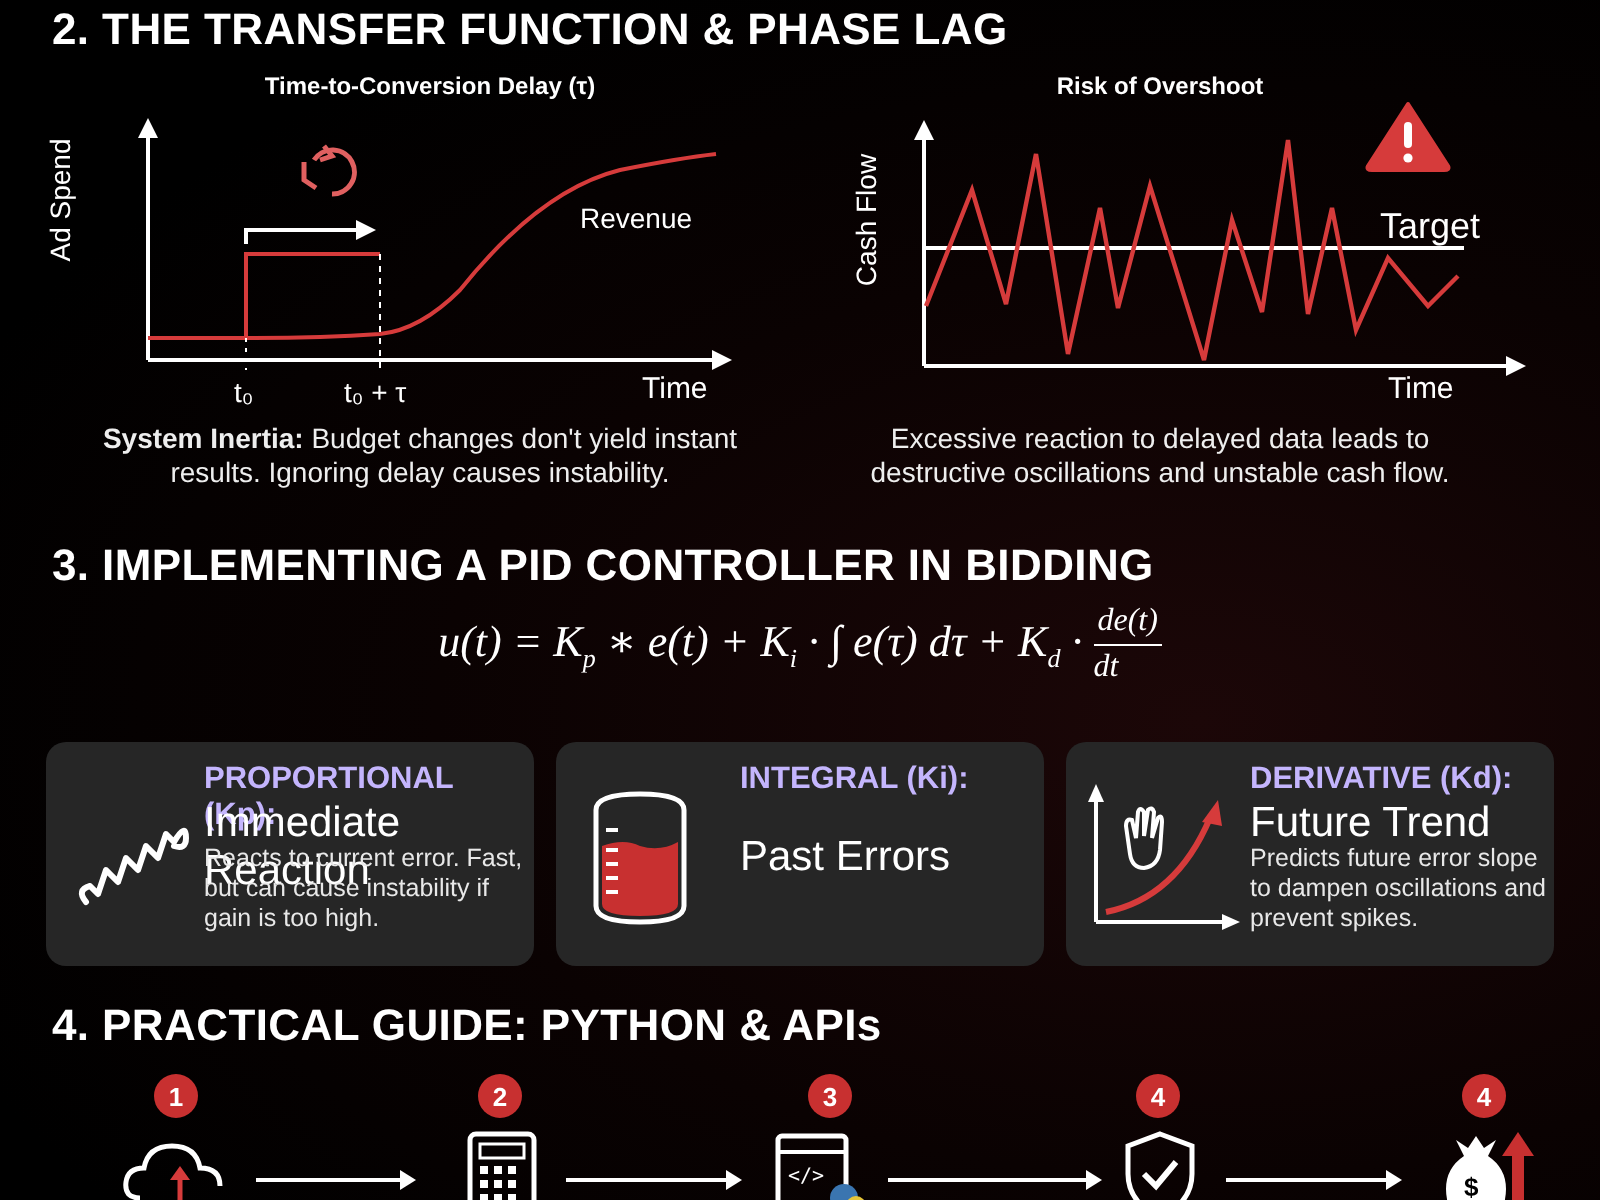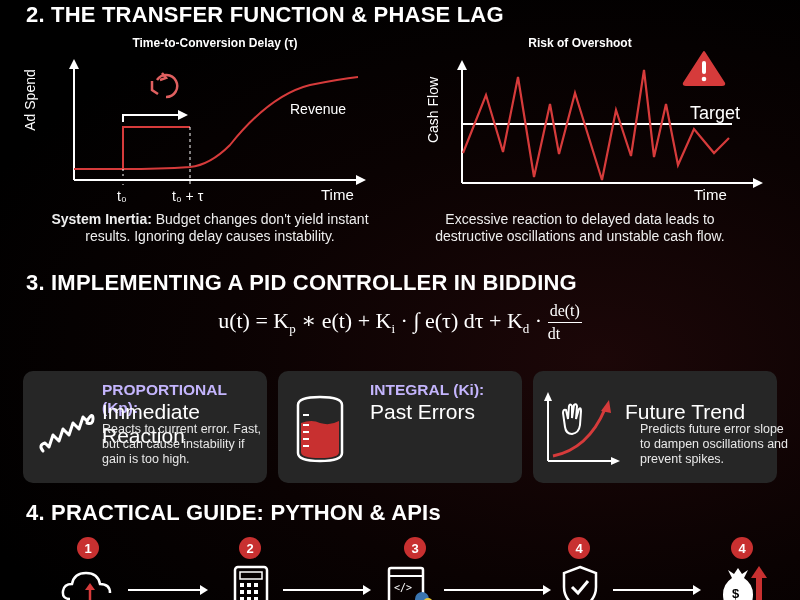--- a/index.html
+++ b/index.html
@@ -9,21 +9,21 @@
   .h{position:absolute;left:26px;color:#ffffff;font-weight:bold;letter-spacing:0.2px;font-size:22px;}
   .ctitle{position:absolute;font-weight:bold;font-size:12px;color:#fff;text-align:center;}
   .cap{position:absolute;font-size:14px;line-height:17px;text-align:center;color:#eee;}
   .cap b{font-weight:bold;}
   svg{position:absolute;}
   .card{position:absolute;top:371px;height:112px;background:#262626;border-radius:10px;}
   .card .t1{position:absolute;font-weight:bold;font-size:15.5px;color:#c4b5fd;}
   .card .t2{position:absolute;font-size:21px;color:#fff;}
   .card .t3{position:absolute;font-size:12.5px;line-height:15px;color:#e8e8e8;}
   .formula{position:absolute;left:0;width:800px;top:300px;text-align:center;
-    font-family:"Liberation Serif","DejaVu Serif",serif;font-size:22px;color:#fff;}
+    font-family:"Liberation Serif","DejaVu Serif",serif;font-style:italic;font-size:22px;color:#fff;}
   .badge{position:absolute;width:22px;height:22px;border-radius:50%;background:#c83030;color:#fff;
     font-weight:bold;font-size:13px;display:flex;align-items:center;justify-content:center;}
   .arrow{position:absolute;height:2px;background:#fff;}
   .arrow::after{content:"";position:absolute;right:-2px;top:-4px;border-left:8px solid #fff;border-top:5px solid transparent;border-bottom:5px solid transparent;}
 </style>
 </head>
 <body>
 <div class="bg"></div>
 
 <div class="h" style="top:2px;">2. THE TRANSFER FUNCTION &amp; PHASE LAG</div>
@@ -100,34 +100,35 @@
   <svg style="left:14px;top:22px;" width="56" height="72">
     <path d="M6,12 Q6,4 28,4 Q50,4 50,12 L50,60 Q50,68 28,68 Q6,68 6,60 Z" fill="none" stroke="#fff" stroke-width="2.5"></path>
     <path d="M9,30 Q20,26 28,30 Q38,33 47,28 L47,59 Q47,65 28,65 Q9,65 9,59 Z" fill="#c83030"></path>
     <line x1="11" y1="22" x2="17" y2="22" stroke="#fff" stroke-width="2"></line>
     <line x1="11" y1="32" x2="17" y2="32" stroke="#fff" stroke-width="2"></line>
     <line x1="11" y1="39" x2="17" y2="39" stroke="#fff" stroke-width="2"></line>
     <line x1="11" y1="46" x2="17" y2="46" stroke="#fff" stroke-width="2"></line>
     <line x1="11" y1="53" x2="17" y2="53" stroke="#fff" stroke-width="2"></line>
   </svg>
   <div class="t1" style="left:92px;top:10px;">INTEGRAL (Ki):</div>
-  <div class="t2" style="left:92px;top:29px;">Past Errors</div>
+  <div class="t2" style="left:92px;top:46px;">Past Errors</div>
 </div>
 <div class="card" style="left:533px;width:244px;">
   <svg style="left:10px;top:18px;" width="80" height="80">
     <line x1="5" y1="72" x2="5" y2="10" stroke="#fff" stroke-width="2"></line>
     <polygon points="5,3 1,12 9,12" fill="#fff"></polygon>
     <line x1="5" y1="72" x2="70" y2="72" stroke="#fff" stroke-width="2"></line>
     <polygon points="77,72 68,68 68,76" fill="#fff"></polygon>
     <path d="M10,67 Q45,60 62,20" fill="none" stroke="#d63b3b" stroke-width="3"></path>
     <polygon points="66,11 58,22 68,24" fill="#d63b3b"></polygon>
     <path d="M22,38 L20,24 Q20,20 23,21 L25,30 L26,17 Q27,14 29,17 L29,29 L31,16 Q33,14 34,17 L33,30 L36,20 Q38,18 38,22 L37,36 Q36,44 29,45 Q23,45 22,38 Z" fill="none" stroke="#fff" stroke-width="2"></path>
   </svg>
+  <div class="t1" style="left:92px;top:10px;">DERIVATIVE (Kd):</div>
   <div class="t2" style="left:92px;top:29px;">Future Trend</div>
-  <div class="t3" style="left:92px;top:51px;width:150px;margin-left:15px;">Predicts future error slope to dampen oscillations and prevent spikes.</div>
+  <div class="t3" style="left:92px;top:51px;width:150px;">Predicts future error slope to dampen oscillations and prevent spikes.</div>
 </div>
 
 <div class="h" style="top:500px;">4. PRACTICAL GUIDE: PYTHON &amp; APIs</div>
 
 <div class="badge" style="left:77px;top:537px;">1</div>
 <div class="badge" style="left:239px;top:537px;">2</div>
 <div class="badge" style="left:404px;top:537px;">3</div>
 <div class="badge" style="left:568px;top:537px;">4</div>
 <div class="badge" style="left:731px;top:537px;">4</div>
 

